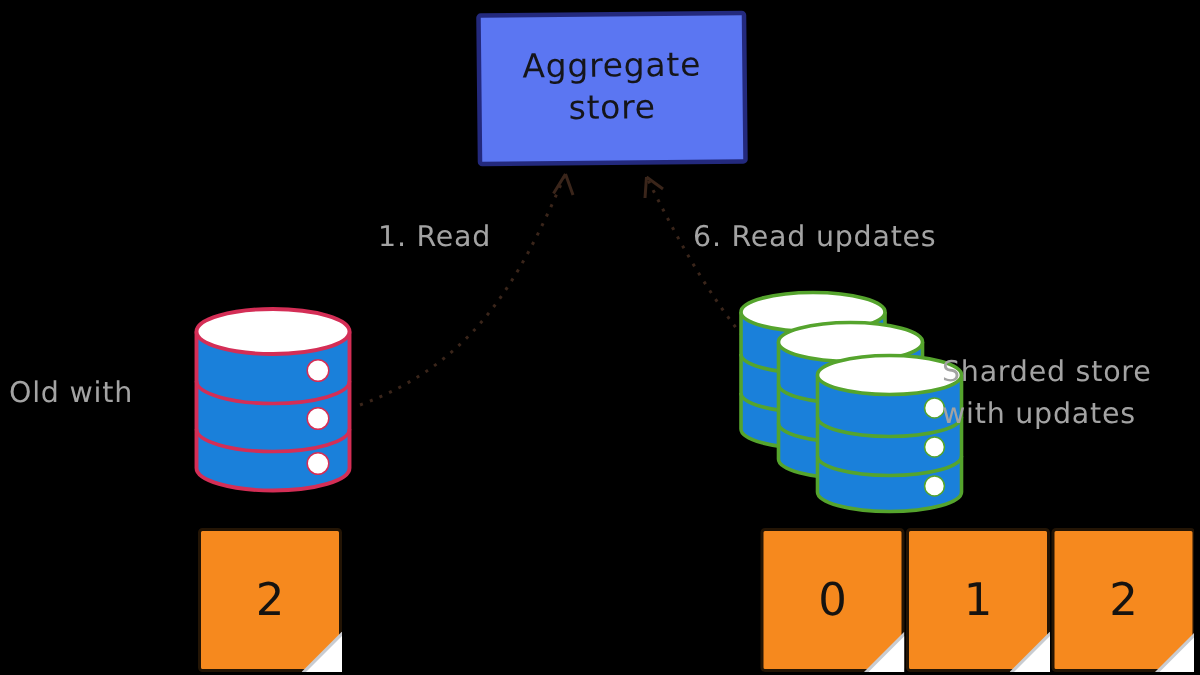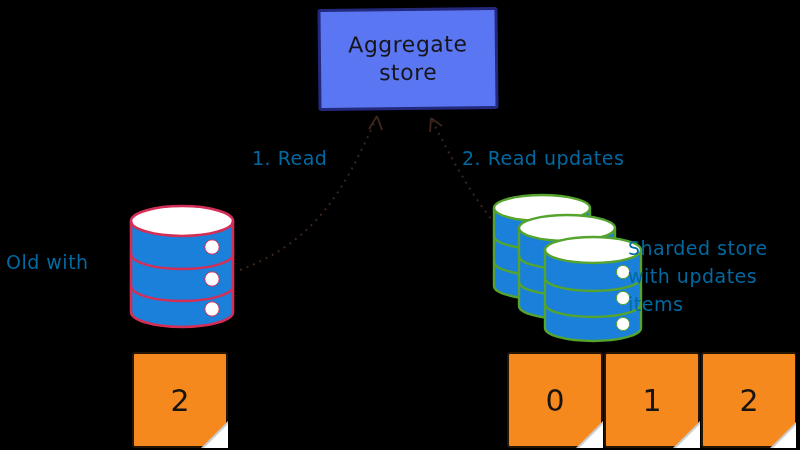--- a/index.html
+++ b/index.html
@@ -12,21 +12,21 @@
     background:#5b76f2;border:3px solid #23297d;border-radius:3px;
     transform:rotate(-0.6deg);
     display:flex;align-items:center;justify-content:center;text-align:center;
   }
   .agg-box .label{
     width:120px;color:#15151a;font-size:22px;line-height:28px;
     letter-spacing:0.5px;font-weight:500;
   }
   .arrow-layer{position:absolute;left:0;top:0;width:800px;height:450px;}
   .hand-label{
-    position:absolute;color:#0369a1;font-size:19px;line-height:28px;
+    position:absolute;color:#a3a3a3;font-size:19px;line-height:28px;
     letter-spacing:0.5px;white-space:nowrap;
   }
   .db-label{white-space:normal;}
   .sticky{
     position:absolute;width:92px;height:92px;background:#f6891e;
     border:2px solid #241505;border-radius:3px;
     display:flex;align-items:center;justify-content:center;
   }
   .sticky .num{color:#161310;font-size:30px;font-weight:500;}
   .fold-shadow{
@@ -53,21 +53,21 @@
       <path d="M 240 270 C 315 242, 345 190, 377 116" stroke-dasharray="2 5"></path>
       <path d="M 377 116 L 369 129 M 377 116 L 382 130"></path>
     </g>
     <g stroke="#3a251a" fill="none" stroke-width="2">
       <path d="M 508 240 C 472 198, 452 160, 431 118" stroke-dasharray="2 5"></path>
       <path d="M 431 118 L 430 132 M 431 118 L 442 126"></path>
     </g>
   </svg>
 
   <div class="hand-label" style="left:252px;top:144px;">1. Read</div>
-  <div class="hand-label" style="left:462px;top:144px;">2. Read updates</div>
+  <div class="hand-label" style="left:462px;top:144px;">6. Read updates</div>
 
   <svg style="position:absolute;left:128px;top:204px;" width="112" height="132" viewBox="0 0 112 132">
     <path d="M 3 17 L 3 108 A 51 15 0 0 0 105 108 L 105 17" fill="#1a80da" stroke="#d42e56" stroke-width="2.6"></path>
     <path d="M 3 50 A 51 15 0 0 0 105 50" fill="none" stroke="#d42e56" stroke-width="2.4"></path>
     <path d="M 3 82 A 51 15 0 0 0 105 82" fill="none" stroke="#d42e56" stroke-width="2.4"></path>
     <ellipse cx="54" cy="17" rx="51" ry="15" fill="#ffffff" stroke="#d42e56" stroke-width="2.6"></ellipse>
     <circle cx="84" cy="43" r="7.2" fill="#ffffff" stroke="#d42e56" stroke-width="1"></circle>
     <circle cx="84" cy="75" r="7.2" fill="#ffffff" stroke="#d42e56" stroke-width="1"></circle>
     <circle cx="84" cy="105" r="7.2" fill="#ffffff" stroke="#d42e56" stroke-width="1"></circle>
   </svg>
@@ -92,21 +92,20 @@
       <path d="M 2 68 A 48 13 0 0 0 98 68" fill="none"></path>
       <ellipse cx="50" cy="14" rx="48" ry="13" fill="#ffffff"></ellipse>
       <circle cx="80" cy="36" r="6.6" fill="#ffffff" stroke-width="1"></circle>
       <circle cx="80" cy="62" r="6.6" fill="#ffffff" stroke-width="1"></circle>
       <circle cx="80" cy="88" r="6.6" fill="#ffffff" stroke-width="1"></circle>
     </g>
   </svg>
   <div class="hand-label db-label" style="left:628px;top:234px;width:150px;">
     <div>Sharded store</div>
     <div>with updates</div>
-    <div>items</div>
   </div>
 
   <div class="sticky" style="left:132px;top:352px;">
     <span class="num">2</span>
     <span class="fold-shadow"></span>
     <span class="fold"></span>
   </div>
 
   <div class="sticky" style="left:507px;top:352px;">
     <span class="num">0</span>

